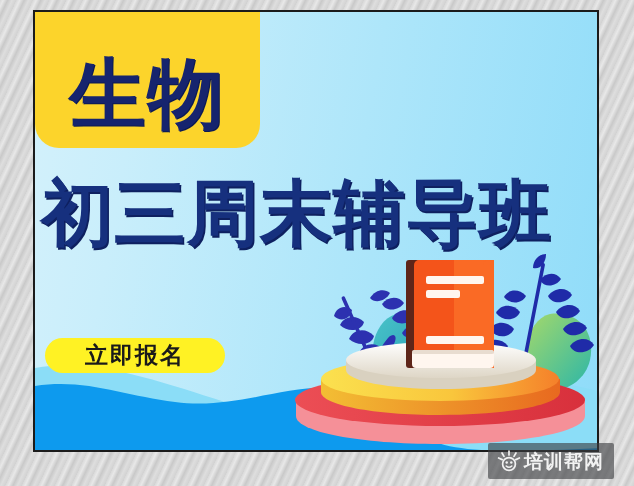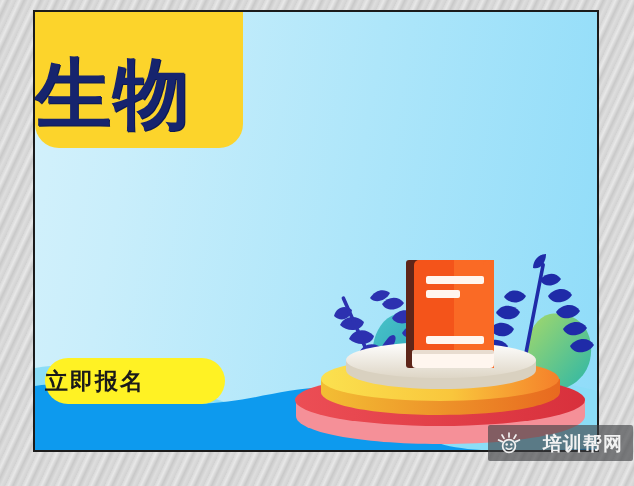--- a/index.html
+++ b/index.html
@@ -39,26 +39,27 @@
     inset: 0;
     background: linear-gradient(100deg, #d4f1fb 0%, #c9eefb 18%, #aee6fa 55%, #8fdcf9 100%);
     overflow: hidden;
   }
 
   
   .subject-badge {
     position: absolute;
     left: 0px;
     top: -8px;
-    width: 208px;
+    width: 225px;
     height: 144px;
     background: #fcd42b;
     border-radius: 0 0 24px 24px;
     display: flex;
     align-items: flex-end;
+    justify-content: center;
     padding-bottom: 16px;
     box-sizing: border-box;
   }
   .subject-badge-text {
     font-family: "DejaVu Sans", "Liberation Sans", sans-serif;
     font-size: 76px;
     font-weight: bold;
     color: #16246e;
     letter-spacing: 2px;
     line-height: 1;
@@ -90,29 +91,29 @@
     color: #1b3a86;
     letter-spacing: 0px;
     white-space: nowrap;
     z-index: 6;
   }
 
   
   .cta-button {
     position: absolute;
     left: 10px;
-    top: 346px;
+    top: 326px;
     width: 180px;
-    height: 46px;
+    height: 35px;
     background: #fff224;
     border-radius: 23px;
     border: none;
     display: flex;
     align-items: center;
-    justify-content: flex-start;
+    justify-content: center;
     cursor: pointer;
     z-index: 7;
     padding: 0;
   }
   .cta-label {
     font-size: 23px;
     font-weight: bold;
     color: #1a1a1a;
     letter-spacing: 2px;
     font-family: "DejaVu Sans", "Liberation Sans", sans-serif;
@@ -135,25 +136,25 @@
     top: 240px;
     width: 325px;
     height: 205px;
     z-index: 4;
   }
 
   
   .watermark {
     position: absolute;
     left: 488px;
-    top: 425px;
+    top: 443px;
     height: 36px;
     display: flex;
     align-items: center;
-    gap: 22px;
+    gap: 3px;
     background: rgba(60, 62, 64, 0.62);
     padding: 0 10px 0 9px;
     border-radius: 2px;
     z-index: 20;
   }
   .watermark-icon { display: block; }
   .watermark-text {
     font-size: 19px;
     font-weight: bold;
     color: #f2f2f2;
@@ -171,20 +172,21 @@
 
       <svg class="waves" viewBox="0 0 566 110" preserveAspectRatio="none">
         <path d="M0,28 C60,18 120,40 190,62 C260,84 330,66 410,46 C470,32 520,40 566,52 L566,110 L0,110 Z" fill="#8BDDF7"></path>
         <path d="M0,46 C50,38 90,56 140,62 C200,70 250,44 300,48 C340,52 360,86 400,102 C430,113 480,112 566,108 L566,110 L0,110 Z" fill="#0D9AEE"></path>
       </svg>
 
       <div class="subject-badge">
         <span class="subject-badge-text">生物</span>
       </div>
 
+      <div class="headline">初三周末辅导班</div>
 
 
       <button class="cta-button">
         <span class="cta-label">立即报名</span>
       </button>
 
       <svg class="illustration" viewBox="0 0 325 205">
         <defs>
           <linearGradient id="gLeafGreen" x1="0" y1="0" x2="1" y2="1">
             <stop offset="0%" stop-color="#A6D96A"></stop>

